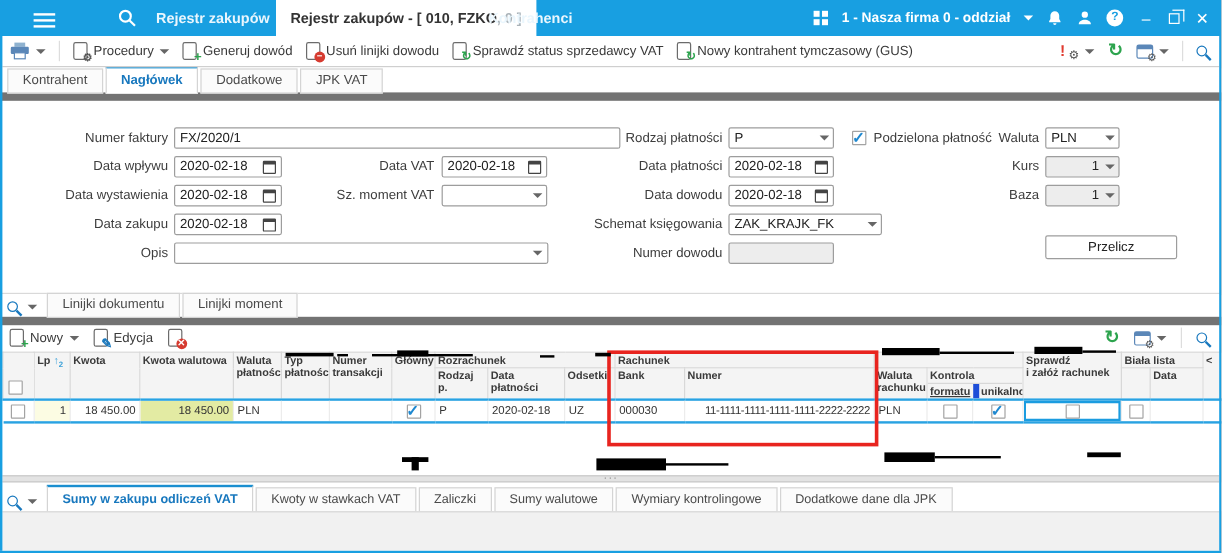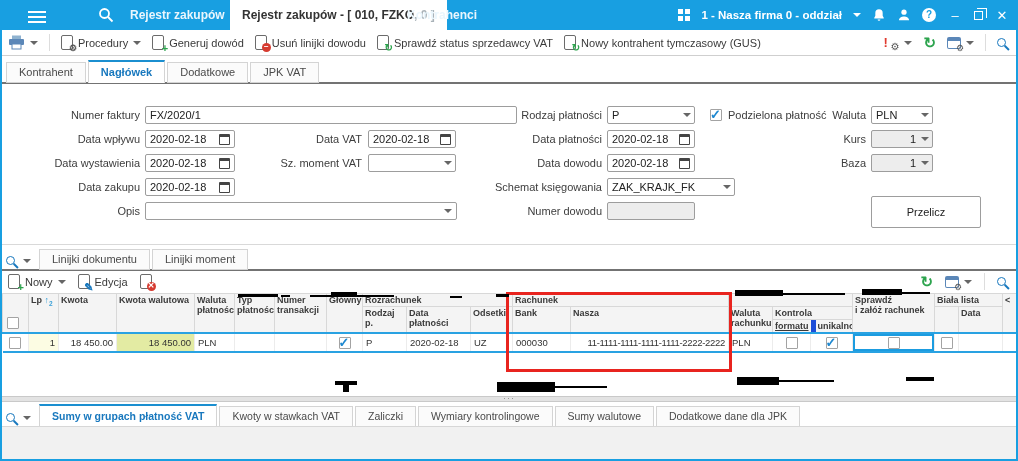--- a/index.html
+++ b/index.html
@@ -42,21 +42,21 @@
   .grefresh { color:#2da44e; font-weight:bold; font-size:15px; line-height:15px; }
   .warngear { position:relative; width:18px; height:16px; }
   .warngear b { color:#e03a2f; font-size:13px; font-style:normal; position:absolute; left:2px; top:0; }
   .warngear s { text-decoration:none; color:#555; font-size:10px; position:absolute; right:0; bottom:-1px; }
   .tblico { position:relative; width:14px; height:12px; border:1px solid #5b87b8; border-top:4px solid #5b87b8; border-radius:2px; }
   .tblico s { text-decoration:none; color:#555; font-size:9px; position:absolute; right:-4px; bottom:-5px; }
   .magico { position:relative; width:9px; height:9px; border:1.5px solid #1878be; border-radius:50%; margin-right:4px; }
   .magico::after { content:""; position:absolute; width:6px; height:1.5px; background:#1878be; transform:rotate(45deg); right:-5px; bottom:-2px; }
 
   
-  .tabstrip { position:absolute; display:flex; align-items:flex-end; border-bottom:2px solid #737373; padding-left:6px; z-index:4; width:1018px; background:#fff; }
+  .tabstrip { position:absolute; display:flex; align-items:flex-end; border-bottom:7px solid #737373; padding-left:6px; z-index:4; width:1018px; background:#fff; }
   .tab { border:1px solid #d4d4d4; border-bottom:none; background:#fbfbfb; color:#4a4a4a; padding:3px 12px 4px;
          margin-right:2px; margin-bottom:-1px; border-bottom:1px solid #d4d4d4; white-space:nowrap; cursor:pointer; }
   .tab.active { background:#fff; border-bottom:1px solid #fff; border-top:2px solid #1b8fd0; color:#1878be; font-weight:bold; padding-top:4px; }
   .secico { display:flex; align-items:center; gap:4px; margin-right:8px; margin-bottom:4px; cursor:pointer; }
 
   
   .lbl { position:absolute; height:18px; line-height:18px; text-align:right; color:#3d3d3d; white-space:nowrap; }
   .inp { position:absolute; height:18px; border:1px solid #9d9d9d; border-radius:2px; background:#fff; font:inherit; color:#222; padding:0 4px; }
   .inp.dis { background:#ededed; }
   .inp.num { text-align:right; padding-right:16px; }
@@ -280,21 +280,21 @@
     <span class="chevbox" style="left:918px; top:131px;">
         <span class="chev"></span>
       </span>
 
     <span class="lbl" style="left:766px; top:154px; width:100px;">Baza</span>
     <input class="inp dis num" style="left: 871px; top: 154px; width: 62px;" value="1">
     <span class="chevbox" style="left:918px; top:155px;">
         <span class="chev"></span>
       </span>
 
-    <button class="btn" style="left:871px; top:196px; width:110px; height:32px;">Przelicz</button>
+    <button class="btn" style="left:871px; top:196px; width:110px; height:20px;">Przelicz</button>
   </div>
 
   <div style="position:absolute; left:0; top:244px; width:1018px; height:1px; background:#d9d9d9;"></div>
 
   <div class="tabstrip" style="left:0; top:246px; height:25px;">
     <span class="secico">
         <span class="magico"></span>
         <span class="chev"></span>
       </span>
     <div class="tab"><span>Linijki dokumentu</span></div>
@@ -374,21 +374,21 @@
         <th colspan="3"></th>
         <th rowspan="2" class="linkhead"><span>Sprawdź</span><br><span>i załóż rachunek</span></th>
         <th colspan="2"><span>Biała lista</span></th>
         <th rowspan="2" class="chevcol">&lt;</th>
       </tr>
       <tr>
         <th><span>Rodzaj p.</span></th>
         <th><span>Data płatności</span></th>
         <th><span>Odsetki</span></th>
         <th><span>Bank</span></th>
-        <th><span>Nasza</span></th>
+        <th><span>Numer</span></th>
         <th><span>Waluta rachunku</span></th>
         <th colspan="2" class="kontrola-cell">
           <div class="kl">Kontrola</div>
           <div class="ks">
               <span>formatu</span>
               <span>unikalno</span>
             </div>
         </th>
         <th></th>
         <th><span>Data</span></th>
@@ -439,25 +439,25 @@
   <div class="redact" style="left:779px; top:380px; width:55px; height:2px;"></div>
   <div class="redact" style="left:906px; top:377px; width:28px; height:4px;"></div>
 
   <div class="splitter"><span>···</span></div>
 
   <div class="tabstrip" style="left:0; top:402px; height:24px; border-bottom:none; font-size:10.5px;">
     <span class="secico">
         <span class="magico"></span>
         <span class="chev"></span>
       </span>
-    <div class="tab active"><span>Sumy w grupach płatność VAT</span></div>
+    <div class="tab active"><span>Sumy w zakupu odliczeń VAT</span></div>
     <div class="tab"><span>Kwoty w stawkach VAT</span></div>
     <div class="tab"><span>Zaliczki</span></div>
+    <div class="tab"><span>Sumy walutowe</span></div>
     <div class="tab"><span>Wymiary kontrolingowe</span></div>
-    <div class="tab"><span>Sumy walutowe</span></div>
     <div class="tab"><span>Dodatkowe dane dla JPK</span></div>
   </div>
 
   <div class="footer"></div>
   <button class="btn fbtn arrowbtn" style="left:398px; top:432px; width:47px; color:#7a9cc6;">←</button>
   <button class="btn fbtn arrowbtn" style="left:451px; top:432px; width:47px; color:#2d6fc2;">→</button>
   <button class="btn fbtn" style="left:530px; top:432px; width:76px;">Księguj</button>
   <button class="btn fbtn" style="left:612px; top:432px; width:97px;">Księguj/Następny</button>
   <button class="btn fbtn" style="left:715px; top:432px; width:80px;">Następny</button>
   <button class="btn fbtn" style="left:829px; top:432px; width:79px;">Zapisz</button>

